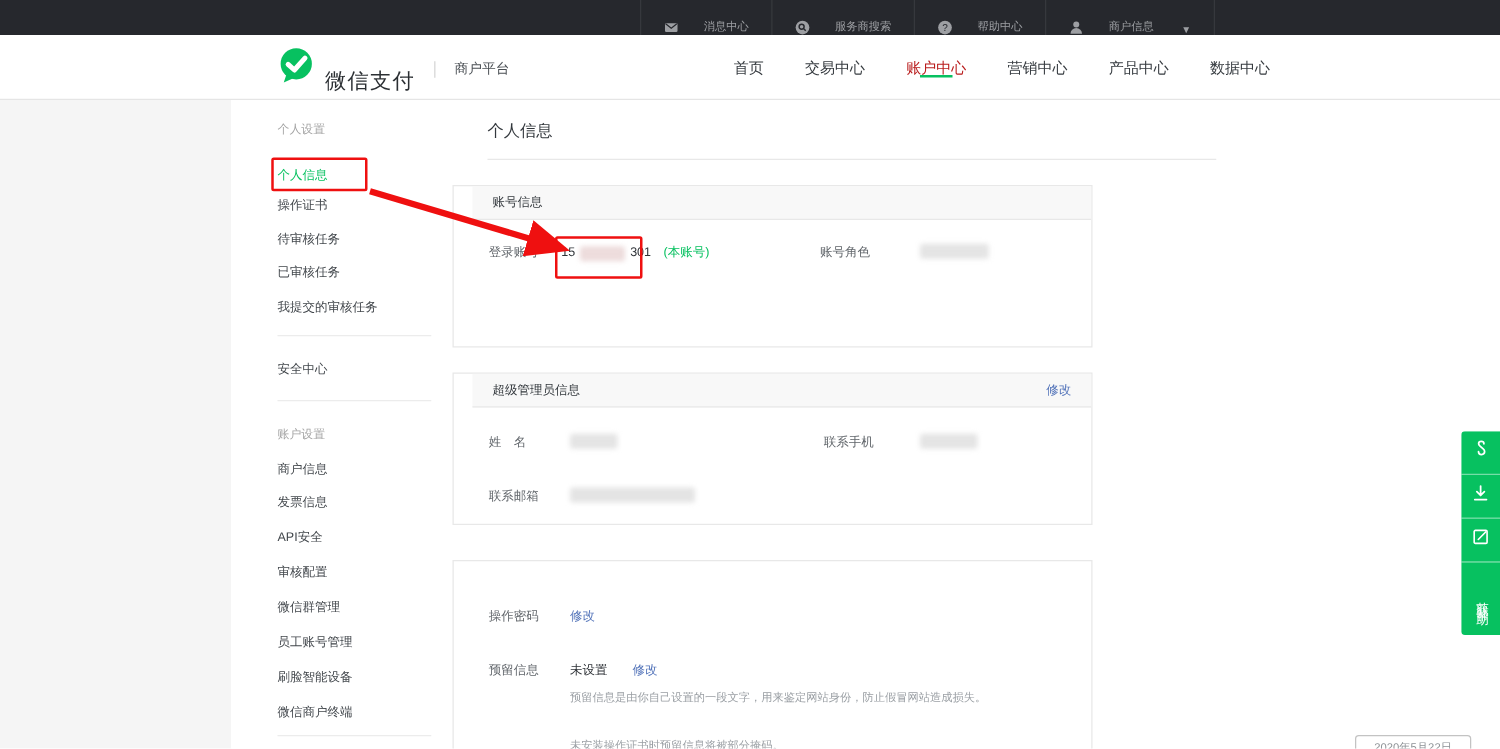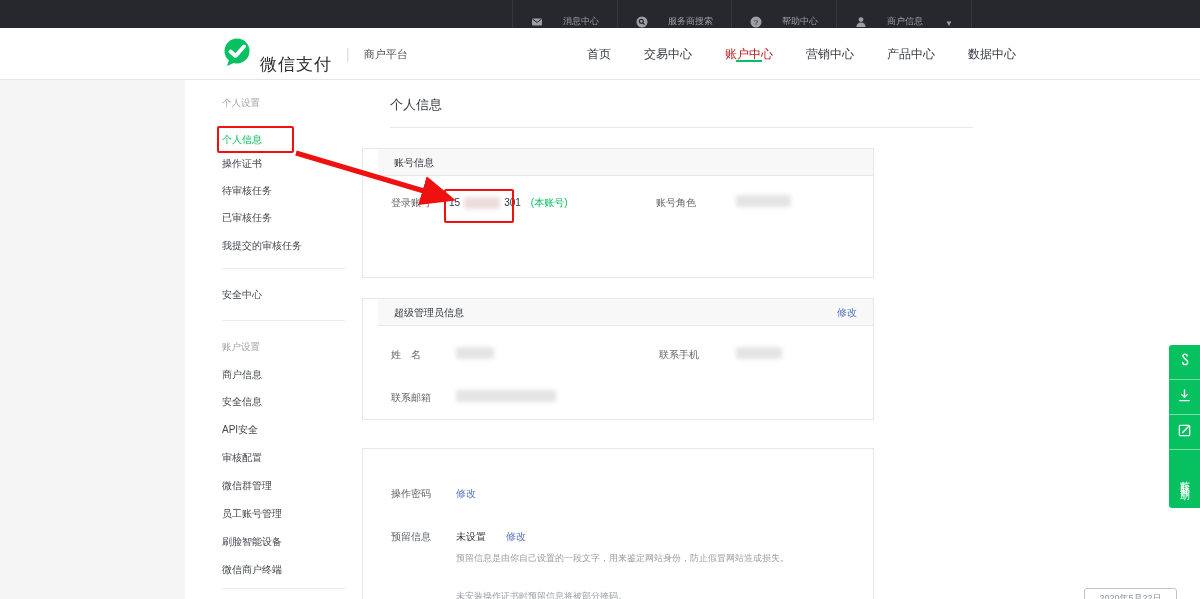--- a/index.html
+++ b/index.html
@@ -197,21 +197,21 @@
     <div class="side-item active" style="top:53px">个人信息</div>
     <div class="side-item" style="top:77px">操作证书</div>
     <div class="side-item" style="top:104px">待审核任务</div>
     <div class="side-item" style="top:131px">已审核任务</div>
     <div class="side-item" style="top:159px">我提交的审核任务</div>
     <div class="side-divider" style="top:188px"></div>
     <div class="side-item" style="top:208px">安全中心</div>
     <div class="side-divider" style="top:240px"></div>
     <div class="side-header" style="top:261px">账户设置</div>
     <div class="side-item" style="top:288px">商户信息</div>
-    <div class="side-item" style="top:315px">安全信息</div>
+    <div class="side-item" style="top:315px">发票信息</div>
     <div class="side-item" style="top:343px">API安全</div>
     <div class="side-item" style="top:371px">审核配置</div>
     <div class="side-item" style="top:399px">微信群管理</div>
     <div class="side-item" style="top:427px">员工账号管理</div>
     <div class="side-item" style="top:455px">刷脸智能设备</div>
     <div class="side-item" style="top:483px">微信商户终端</div>
     <div class="side-divider" style="top:508px"></div>
   </div>
 
   <div class="page-title">个人信息</div>

